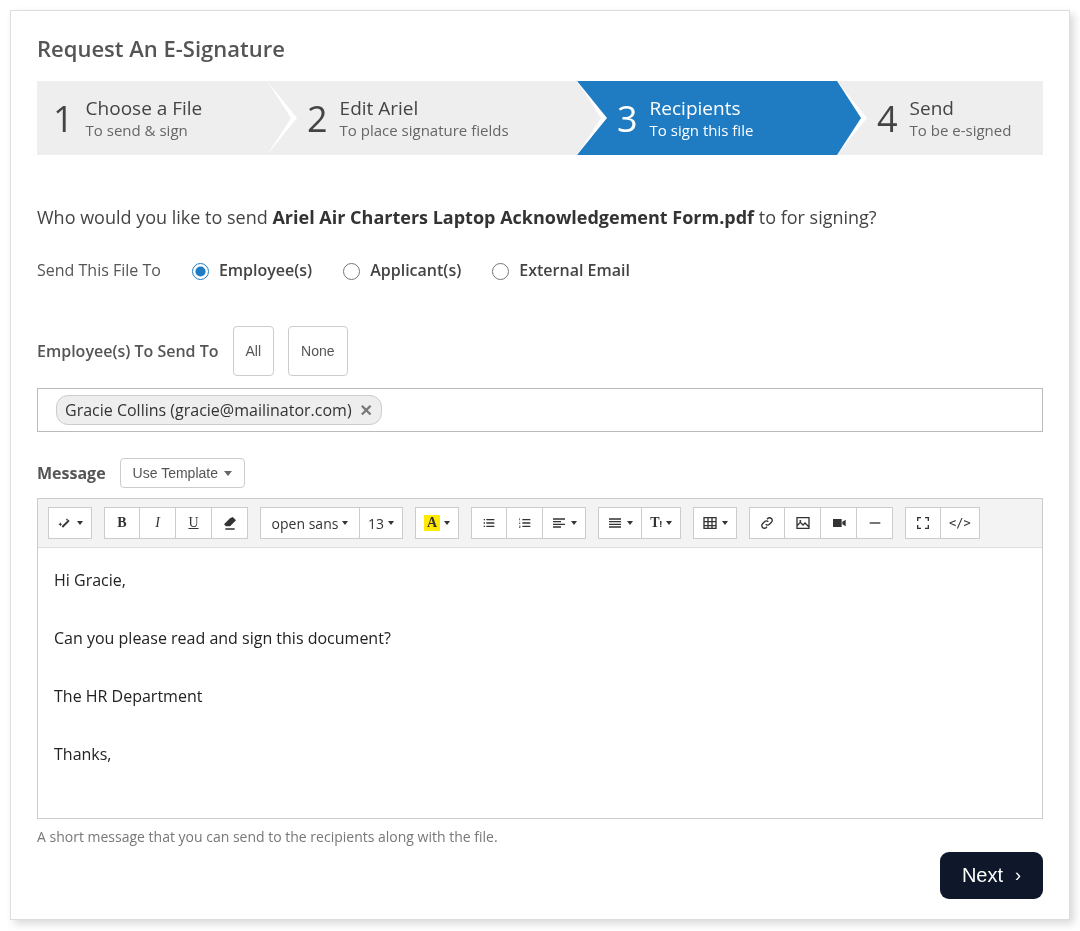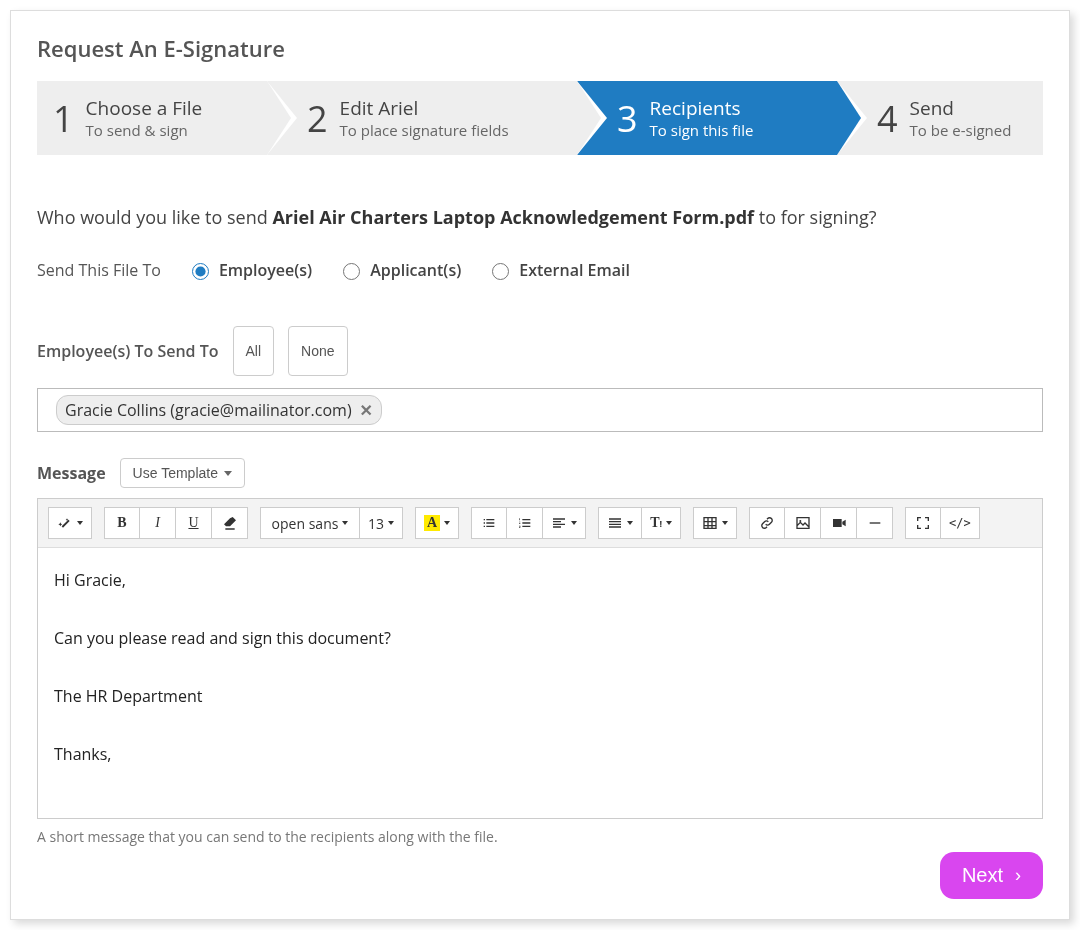--- a/index.html
+++ b/index.html
@@ -211,24 +211,24 @@
   .editor-body p:last-child { margin-bottom: 0; }
 
   .helper {
     font-size: 14px;
     color: #777;
     margin-top: 8px;
   }
 
   .footer { display: flex; justify-content: flex-end; margin-top: 6px; }
   .next-btn {
-    background: #d946ef;
+    background: #0f172a;
     color: #fff;
     border: none;
-    border-radius: 14px;
+    border-radius: 9px;
     font-size: 20px;
     padding: 12px 22px;
     display: inline-flex;
     align-items: center;
     gap: 12px;
     cursor: pointer;
   }
   .next-btn .chev {
     font-size: 18px;
   }

